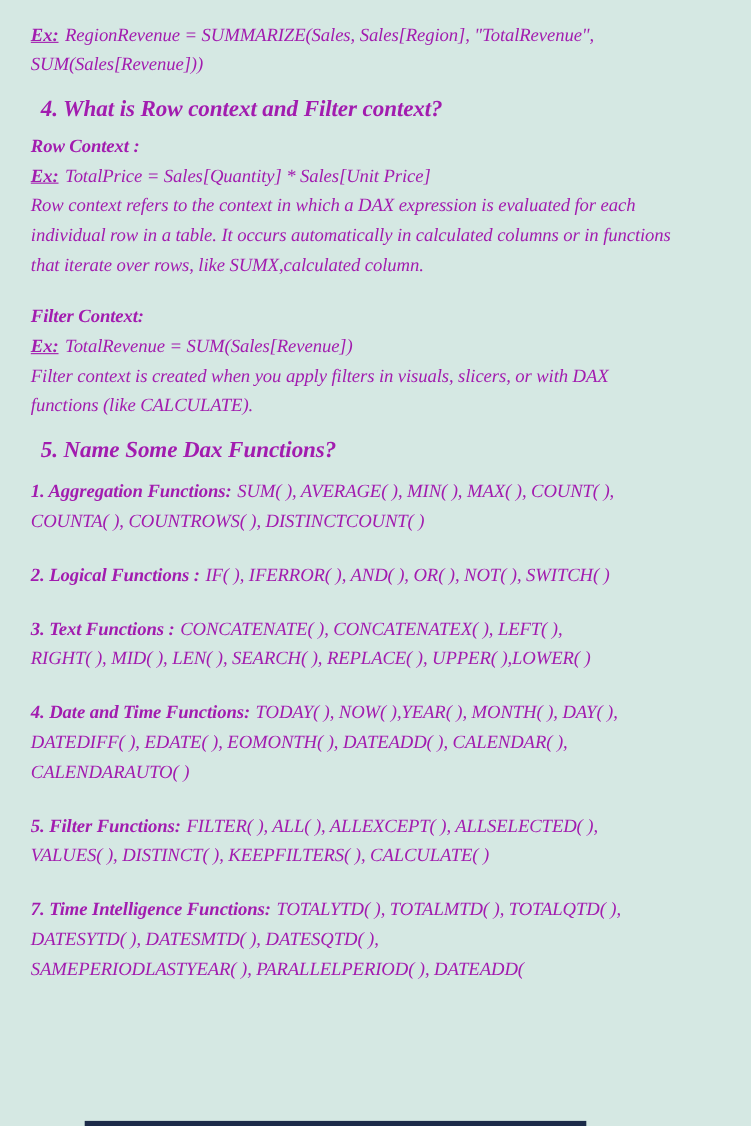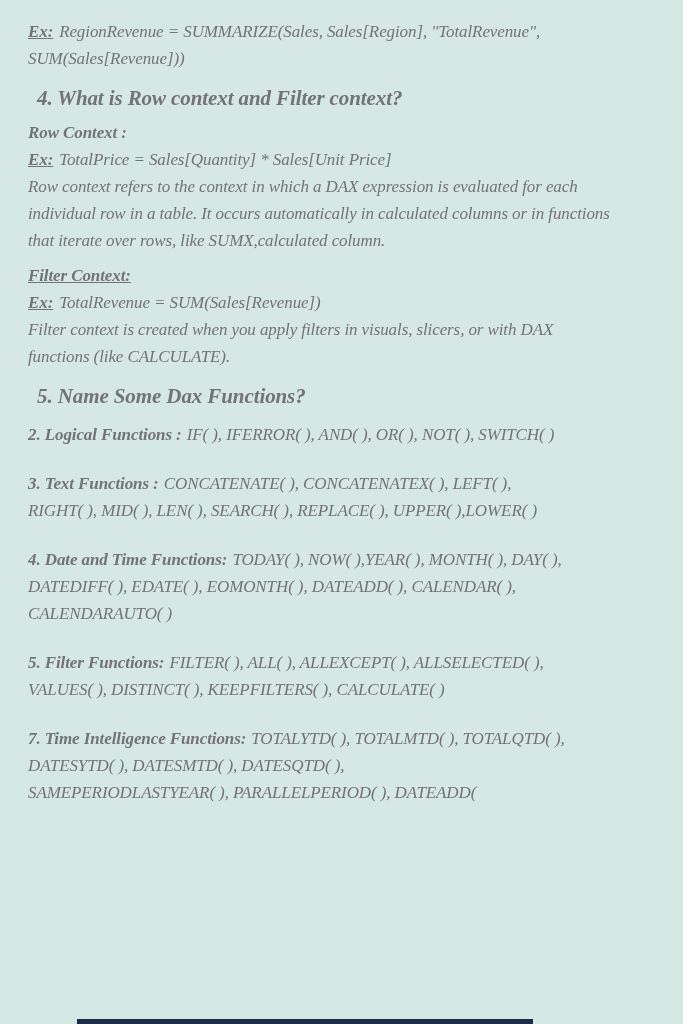--- a/index.html
+++ b/index.html
@@ -15,21 +15,21 @@
   }
   .page {
     position: absolute;
     inset: 0;
     padding: 18px 20px 0 28px;
     box-sizing: border-box;
     font-style: italic;
     font-size: 17px;
     line-height: 27px;
     letter-spacing: -0.1px;
-    color: #737373;
+    color: #a21caf;
   }
   .line {
     margin: 0;
     white-space: nowrap;
   }
   .ex-label {
     font-weight: bold;
     text-decoration: underline;
     margin-right: 0.35em;
   }
@@ -40,22 +40,21 @@
     line-height: 29px;
     font-weight: bold;
     white-space: nowrap;
   }
   .sub-title {
     margin: 0;
     font-weight: bold;
     white-space: nowrap;
   }
   .gap-top {
-    margin-top: 8px;
-    text-decoration: underline;
+    margin-top: 20px;
   }
   .q5-heading {
     margin: 12px 0 10px 0;
   }
   .func-item {
     margin: 0 0 22px 0;
     white-space: nowrap;
   }
   .func-label {
     font-weight: bold;
@@ -91,20 +90,23 @@
   <p class="sub-title gap-top">Filter Context:</p>
 
   <p class="line">
     <span class="ex-label">Ex:</span><span>TotalRevenue = SUM(Sales[Revenue])</span>
   </p>
 
   <p class="line">Filter context is created when you apply filters in visuals, slicers, or with DAX<br>functions (like CALCULATE).</p>
 
   <h2 class="section-heading q5-heading">5. Name Some Dax Functions?</h2>
 
+  <p class="func-item">
+    <span class="func-label">1. Aggregation Functions:</span><span>SUM( ), AVERAGE( ), MIN( ), MAX( ), COUNT( ),<br>COUNTA( ), COUNTROWS( ), DISTINCTCOUNT( )</span>
+  </p>
 
   <p class="func-item">
     <span class="func-label">2. Logical Functions :</span><span>IF( ), IFERROR( ), AND( ), OR( ), NOT( ), SWITCH( )</span>
   </p>
 
   <p class="func-item">
     <span class="func-label">3. Text Functions :</span><span>CONCATENATE( ), CONCATENATEX( ), LEFT( ),<br>RIGHT( ), MID( ), LEN( ), SEARCH( ), REPLACE( ), UPPER( ),LOWER( )</span>
   </p>
 
   <p class="func-item">

